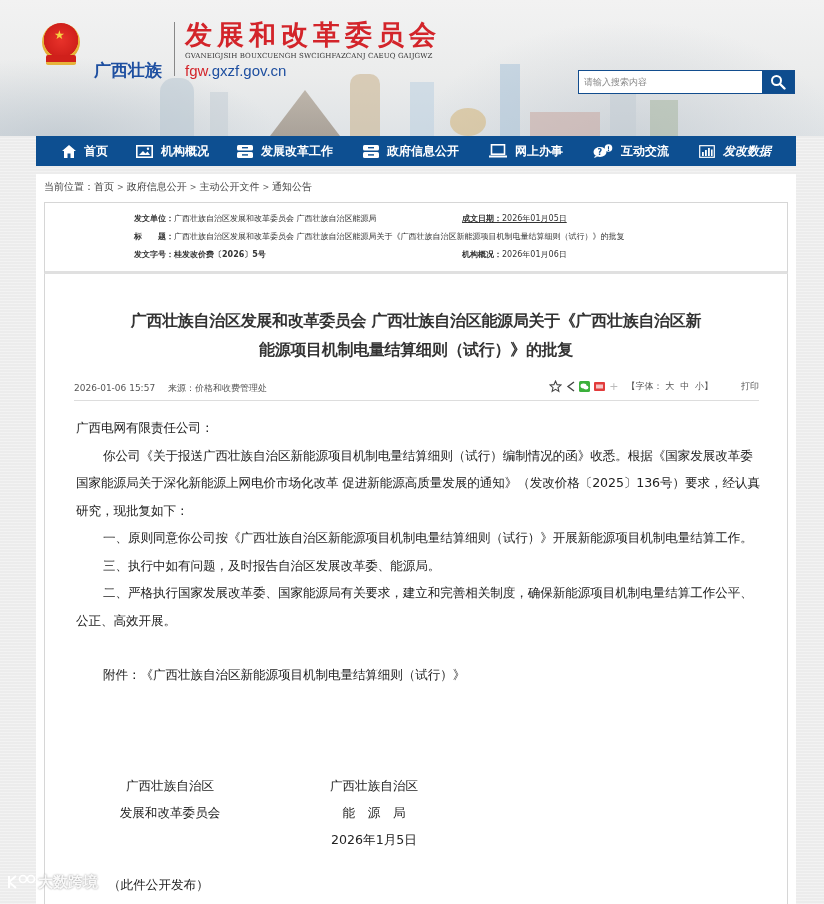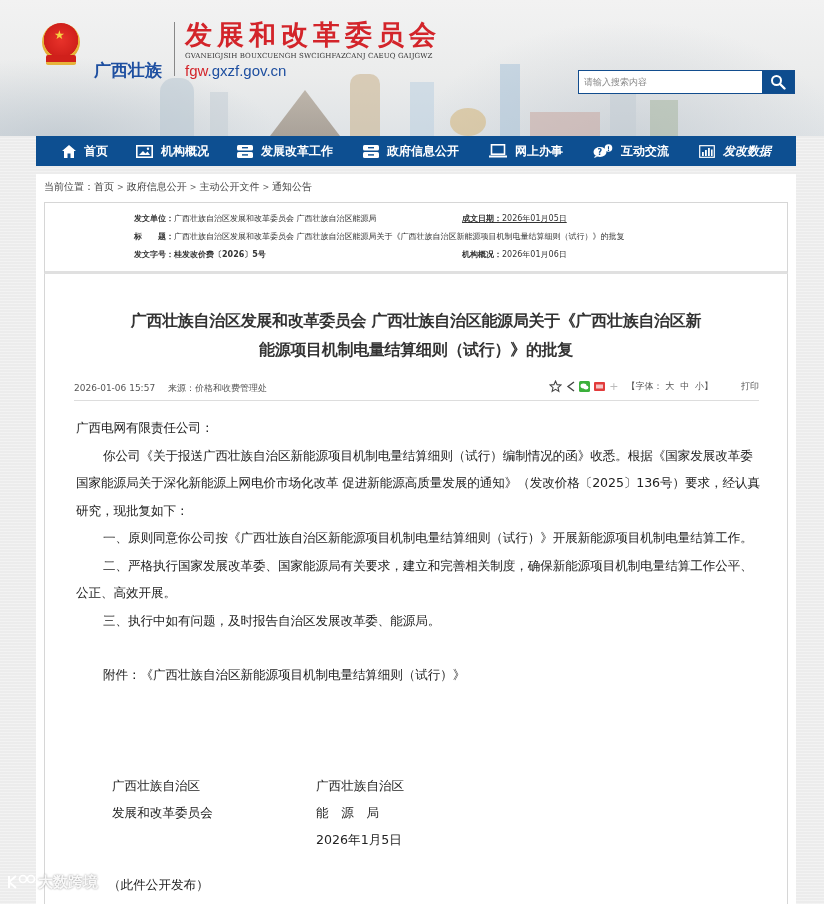--- a/index.html
+++ b/index.html
@@ -105,21 +105,21 @@
   .tool-icon { display: inline-flex; align-items: center; justify-content: center; margin-right: 4px; cursor: pointer; }
   .font-size-ctl { margin-left: 4px; color: #555; }
   .font-size-ctl span { cursor: pointer; text-align: center; }
   .print-link { margin-left: 28px; cursor: pointer; color: #555; }
   .body-text {
     position: absolute; left: 40px; top: 240px; width: 684px;
     font-size: 12.6px; line-height: 27.5px; color: #222; letter-spacing: -0.1px;
   }
   .body-text p { margin: 0; }
   .body-text .indent { text-indent: 27px; }
-  .sig { position: absolute; font-size: 12.6px; color: #222; line-height: 27px; white-space: nowrap; }
+  .sig { position: absolute; font-size: 12.6px; color: #222; text-align: center; line-height: 27px; white-space: nowrap; }
   .footer-note { position: absolute; left: 72px; top: 703px; font-size: 12.6px; color: #222; }
   .watermark {
     position: absolute; left: 6px; top: 873px; display: flex; align-items: flex-start;
     color: rgba(255,255,255,0.92); font-size: 15px; font-weight: bold;
     text-shadow: 0 0 2px rgba(0,0,0,0.45);
   }
 </style>
 </head>
 <body>
 
@@ -294,22 +294,22 @@
         <span style="margin-left:3px">小</span><span style="cursor:default">】</span>
       </span>
       <span class="print-link">打印</span>
     </div>
   </div>
 
   <div class="body-text">
     <p>广西电网有限责任公司：</p>
     <p class="indent">你公司《关于报送广西壮族自治区新能源项目机制电量结算细则（试行）编制情况的函》收悉。根据《国家发展改革委 国家能源局关于深化新能源上网电价市场化改革 促进新能源高质量发展的通知》（发改价格〔2025〕136号）要求，经认真研究，现批复如下：</p>
     <p class="indent">一、原则同意你公司按《广西壮族自治区新能源项目机制电量结算细则（试行）》开展新能源项目机制电量结算工作。</p>
+    <p class="indent">三、执行中如有问题，及时报告自治区发展改革委、能源局。</p>
     <p class="indent">二、严格执行国家发展改革委、国家能源局有关要求，建立和完善相关制度，确保新能源项目机制电量结算工作公平、公正、高效开展。</p>
-    <p class="indent">三、执行中如有问题，及时报告自治区发展改革委、能源局。</p>
     <p style="height:27px"></p>
     <p class="indent">附件：《广西壮族自治区新能源项目机制电量结算细则（试行）》</p>
   </div>
 
   <div class="sig" style="left:76px;top:598px;width:116px;">
     <div>广西壮族自治区</div>
     <div>发展和改革委员会</div>
   </div>
   <div class="sig" style="left:280px;top:598px;width:116px;">
     <div>广西壮族自治区</div>

